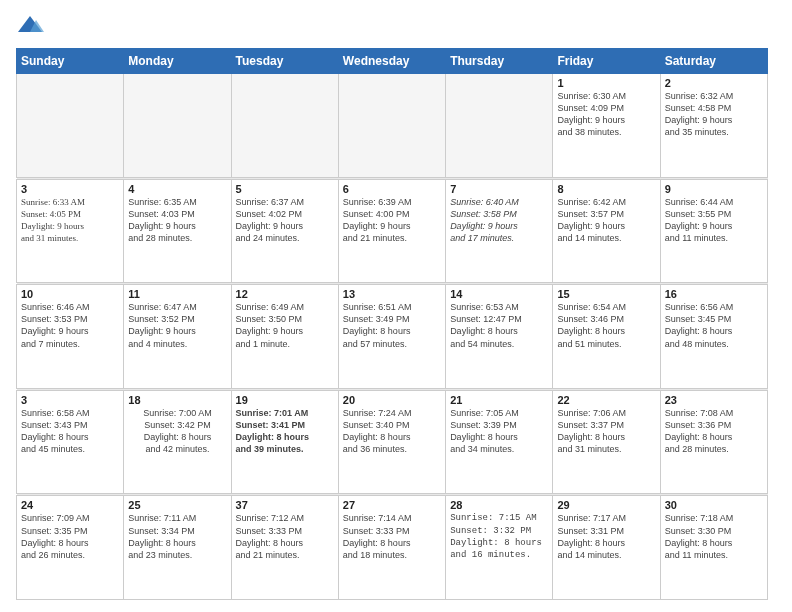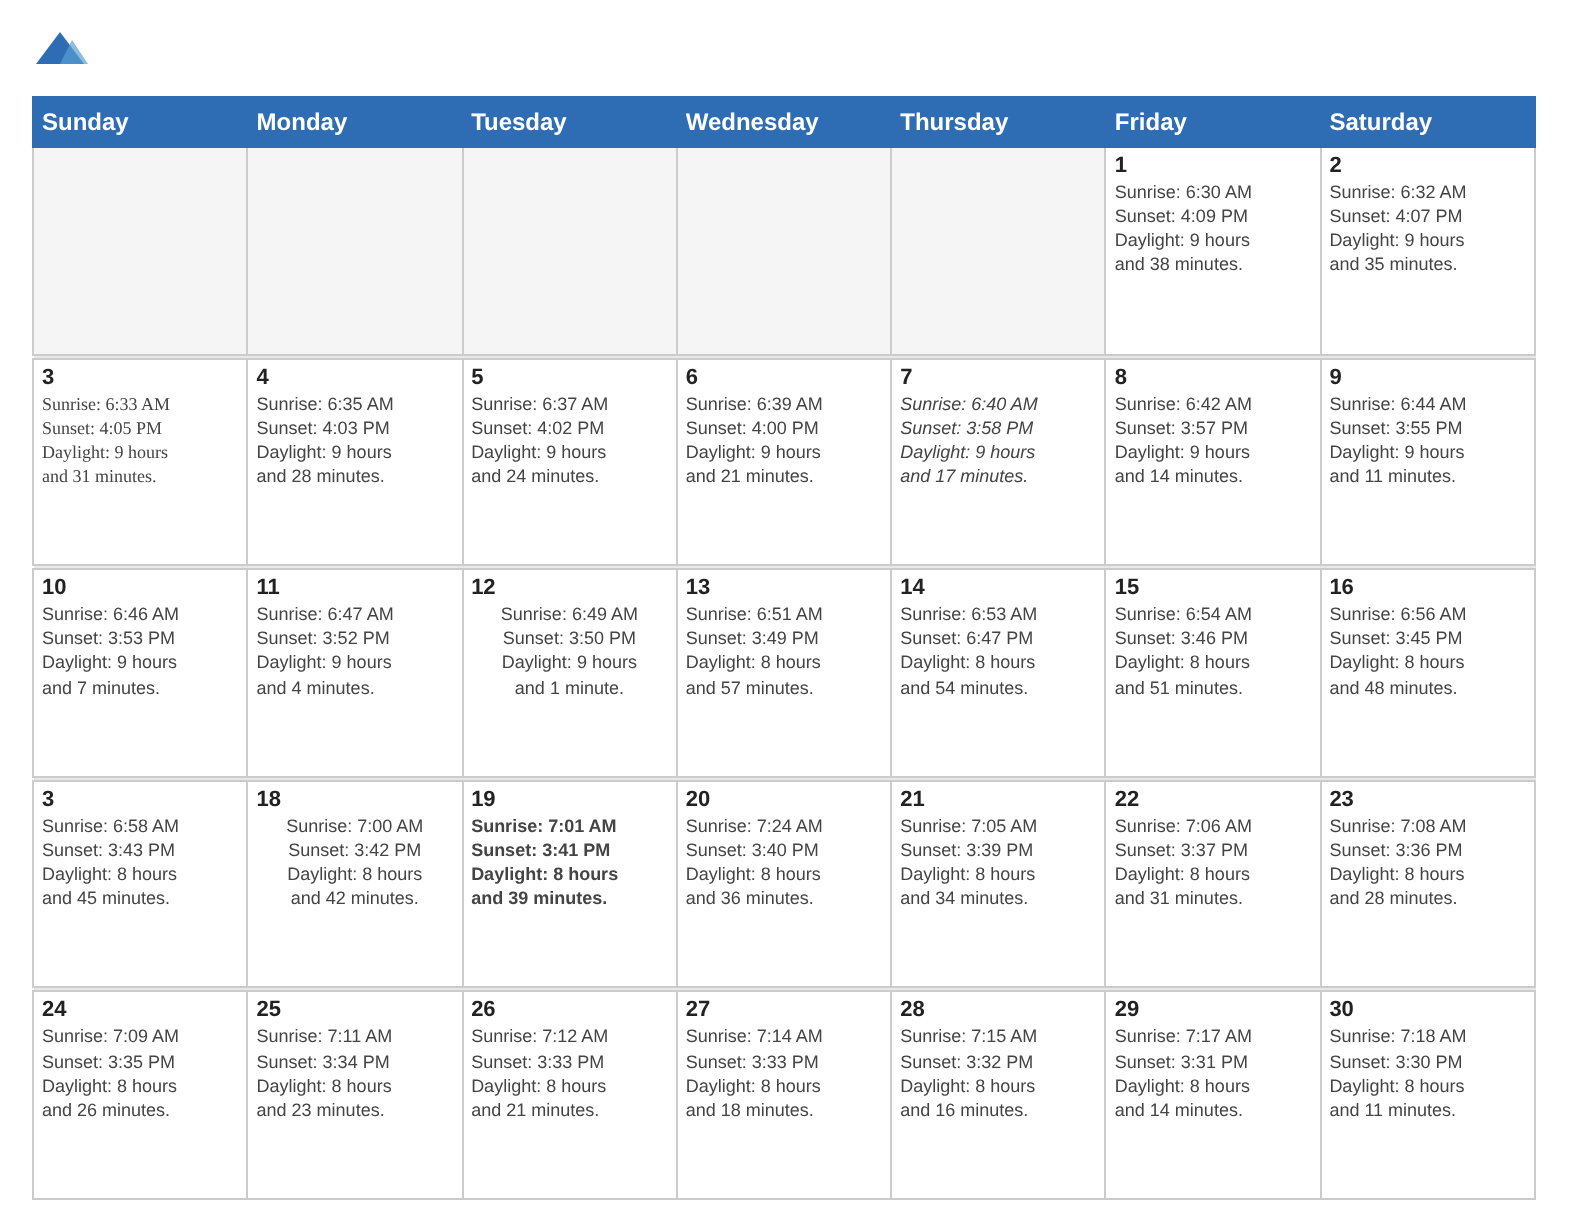--- a/index.html
+++ b/index.html
@@ -143,21 +143,21 @@
           <td>
             <span class="day-num">1</span>
             <div class="day-info" style="white-space: pre-line;">Sunrise: 6:30 AM
 Sunset: 4:09 PM
 Daylight: 9 hours
 and 38 minutes.</div>
           </td>
           <td>
             <span class="day-num">2</span>
             <div class="day-info" style="white-space: pre-line;">Sunrise: 6:32 AM
-Sunset: 4:07 PM
+Sunset: 4:58 PM
 Daylight: 9 hours
 and 35 minutes.</div>
           </td>
         </tr>
         <tr>
           <td colspan="7" style="height: 2px; padding: 0px; background-color: rgb(232, 232, 232); border: none;"></td>
         </tr>
         <tr>
           <td>
             <span class="day-num">3</span>
@@ -222,36 +222,36 @@
           </td>
           <td>
             <span class="day-num">11</span>
             <div class="day-info" style="white-space: pre-line;">Sunrise: 6:47 AM
 Sunset: 3:52 PM
 Daylight: 9 hours
 and 4 minutes.</div>
           </td>
           <td>
             <span class="day-num">12</span>
-            <div class="day-info" style="white-space: pre-line; text-align: center;">Sunrise: 6:49 AM
+            <div class="day-info" style="white-space: pre-line;">Sunrise: 6:49 AM
 Sunset: 3:50 PM
 Daylight: 9 hours
 and 1 minute.</div>
           </td>
           <td>
             <span class="day-num">13</span>
             <div class="day-info" style="white-space: pre-line;">Sunrise: 6:51 AM
 Sunset: 3:49 PM
 Daylight: 8 hours
 and 57 minutes.</div>
           </td>
           <td>
             <span class="day-num">14</span>
             <div class="day-info" style="white-space: pre-line;">Sunrise: 6:53 AM
-Sunset: 6:47 PM
+Sunset: 12:47 PM
 Daylight: 8 hours
 and 54 minutes.</div>
           </td>
           <td>
             <span class="day-num">15</span>
             <div class="day-info" style="white-space: pre-line;">Sunrise: 6:54 AM
 Sunset: 3:46 PM
 Daylight: 8 hours
 and 51 minutes.</div>
           </td>
@@ -329,36 +329,36 @@
 and 26 minutes.</div>
           </td>
           <td>
             <span class="day-num">25</span>
             <div class="day-info" style="white-space: pre-line;">Sunrise: 7:11 AM
 Sunset: 3:34 PM
 Daylight: 8 hours
 and 23 minutes.</div>
           </td>
           <td>
-            <span class="day-num">26</span>
+            <span class="day-num">37</span>
             <div class="day-info" style="white-space: pre-line;">Sunrise: 7:12 AM
 Sunset: 3:33 PM
 Daylight: 8 hours
 and 21 minutes.</div>
           </td>
           <td>
             <span class="day-num">27</span>
             <div class="day-info" style="white-space: pre-line;">Sunrise: 7:14 AM
 Sunset: 3:33 PM
 Daylight: 8 hours
 and 18 minutes.</div>
           </td>
           <td>
             <span class="day-num">28</span>
-            <div class="day-info" style="white-space: pre-line;">Sunrise: 7:15 AM
+            <div class="day-info" style="white-space: pre-line; font-family: Liberation Mono, monospace;">Sunrise: 7:15 AM
 Sunset: 3:32 PM
 Daylight: 8 hours
 and 16 minutes.</div>
           </td>
           <td>
             <span class="day-num">29</span>
             <div class="day-info" style="white-space: pre-line;">Sunrise: 7:17 AM
 Sunset: 3:31 PM
 Daylight: 8 hours
 and 14 minutes.</div>

